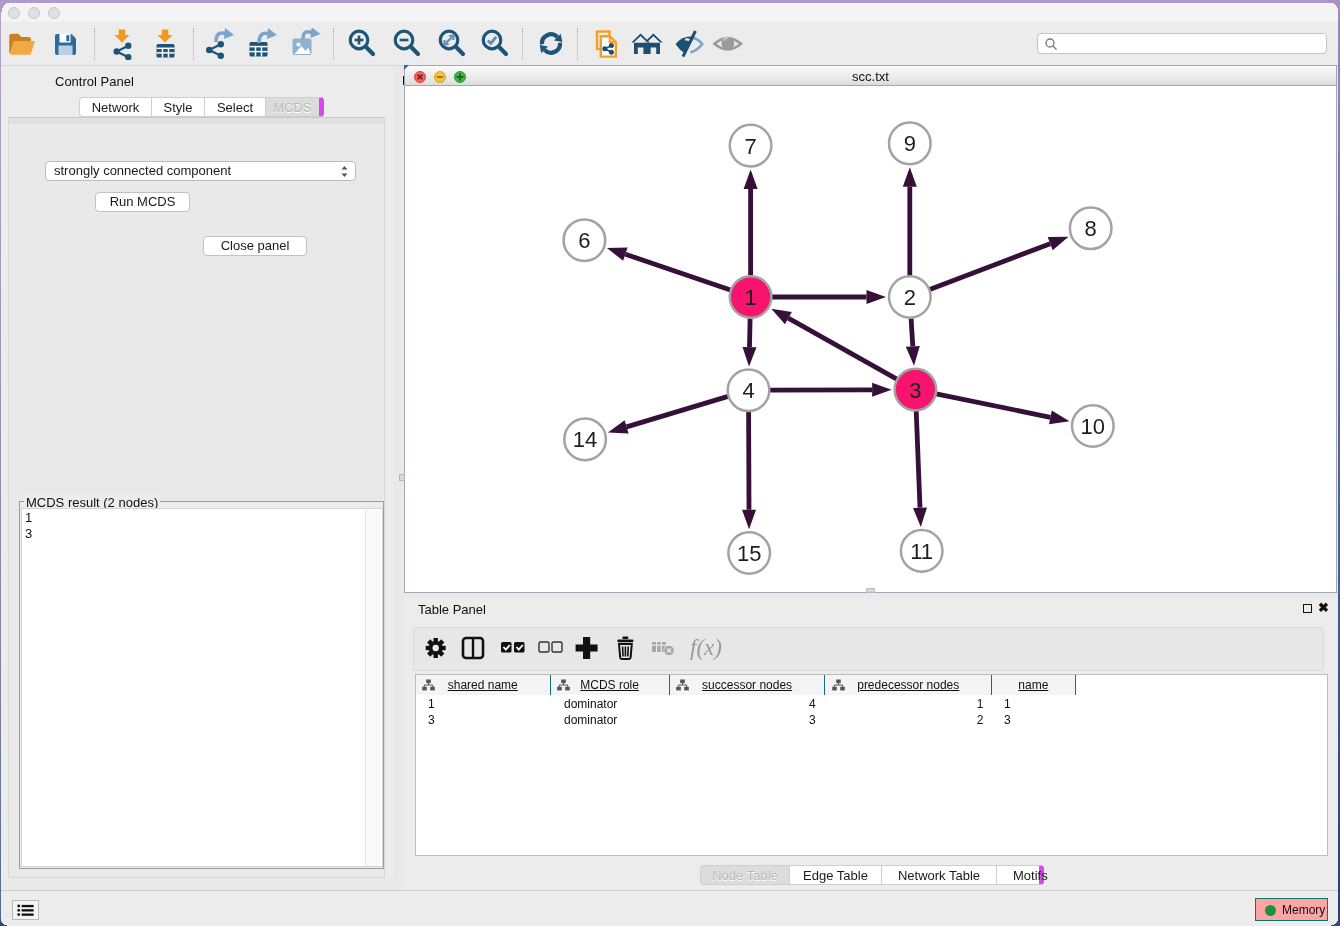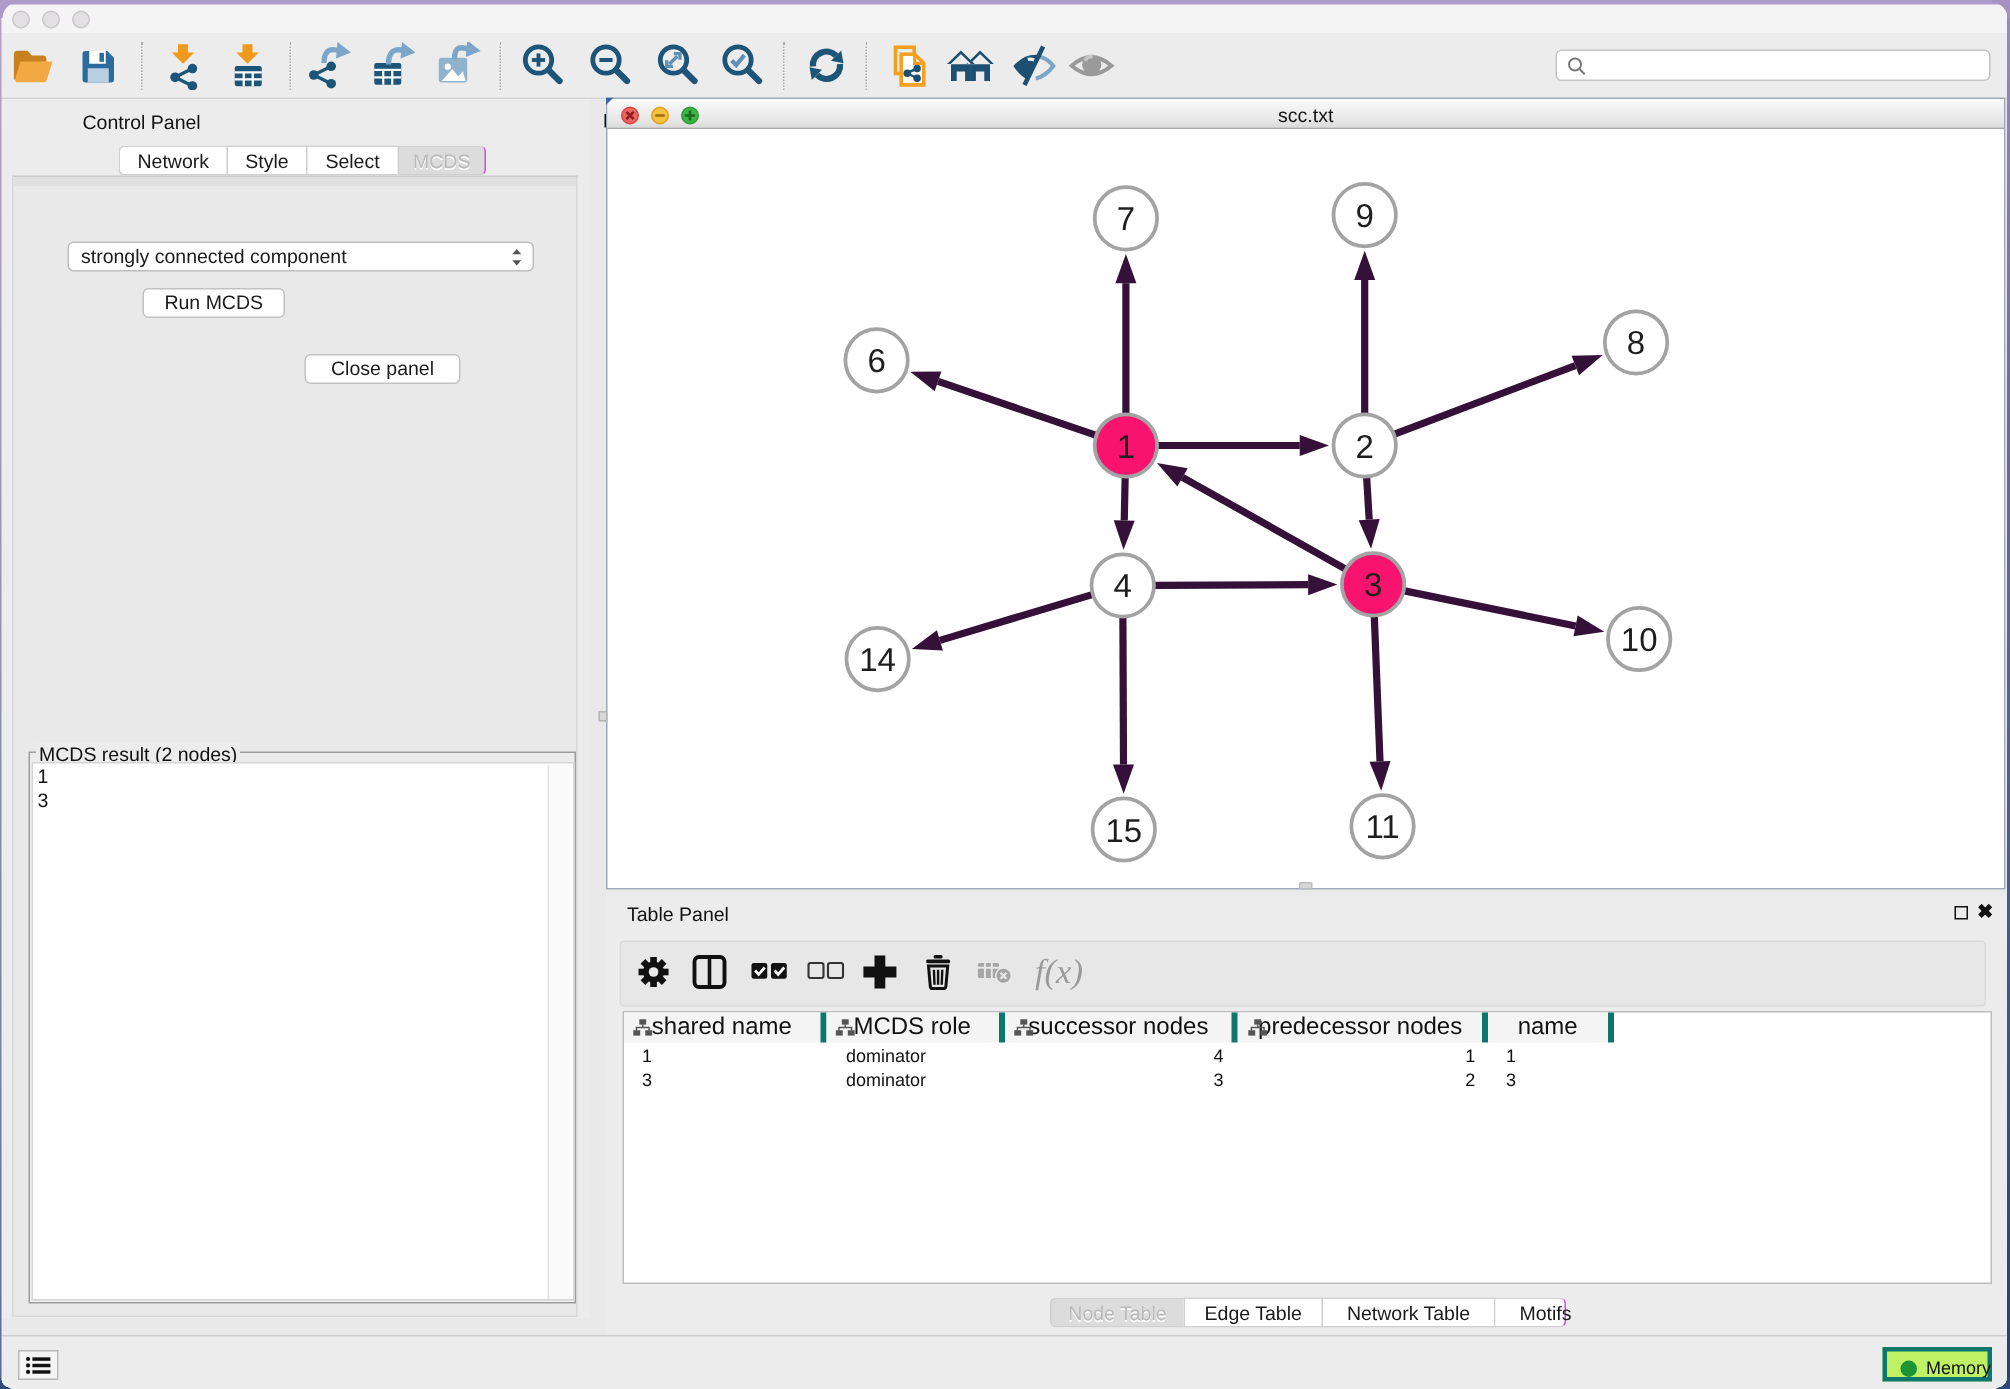--- a/index.html
+++ b/index.html
@@ -19,21 +19,21 @@
 #searchbox { position:absolute; left:1037px; top:11px; width:290px; height:21px; background:#fff; border:1px solid #c4c4c4; border-radius:4px; }
 
 
 #cpanel { left:0; top:66px; width:393px; height:813px; background:#ececec; }
 #cpanel-hdr { position:absolute; left:0; top:0; width:100%; height:30px;margin-left:40px; }
 #cpanel-title { position:absolute; left:15px; top:8px; font-size:13px; color:#111; }
 .float-btn { position:absolute; top:10px; width:9px; height:9px; border:1.2px solid #111; background:#fff0; }
 .close-x { position:absolute; top:6px; font-size:13px; font-weight:bold; color:#111; }
 .tabrow { position:absolute; display:flex; }
 .tab { height:20px; background:#fff; border:1px solid #cfcfcf; border-right:none; font-size:13px; color:#1a1a1a; text-align:center; line-height:19px; padding:0 10px; }
-.tab.last { border-right:1px solid #d946ef; border-radius:0 4px 4px 0; }
+.tab.last { border-right:5px solid #d946ef; border-radius:0 4px 4px 0; }
 .tab.first { border-radius:4px 0 0 4px; }
 .tab.sel { background:#dcdcdc; color:#b9b9b9; text-shadow:0 1px 0 #fff; }
 #cpanel-content { position:absolute; left:8px; top:51px; width:377px; height:761px; background:#e9e9e9; border:1px solid #d8d8d8; border-top:1px solid #c9c9c9; box-shadow:inset 0 6px 0 #e0e0e0; }
 #opt-label { position:absolute; left:0; top:20px; width:100%; text-align:center; font-size:13px; color:#1a1a1a; }
 #opt-select { position:absolute; left:36px; top:43px; width:311px; height:20px; background:#fff; border:1px solid #bdbdbd; border-radius:4px; font-size:13px; color:#1a1a1a; padding-left:8px; line-height:18px; }
 .stepper { position:absolute; right:6px; top:3px; width:9px; height:13px; }
 .btn { position:absolute; top:74px; height:20px; background:#fff; border:1px solid #c2c2c2; border-radius:4px; font-size:13px; color:#1a1a1a; text-align:center; line-height:18px; }
 #fieldset { position:absolute; left:10px; top:383px; width:365px; height:368px; border:1px solid #9d9d9d; background:#ececec; }
 #fieldset-legend { position:absolute; left:4px; top:-7px; background:#ececec; font-size:13px; color:#111; padding:0 2px; }
 #mcds-text { position:absolute; left:1px; top:6px; width:362px; height:359px; background:#fff; border:1px solid #d4d4d4; font-size:13px; color:#111; padding:1px 3px; line-height:16px; }
@@ -43,28 +43,28 @@
 #netwin { left:404px; top:65px; width:933px; height:528px; background:#fff; border:1px solid #9fa8b8; }
 #netwin-hdr { position:absolute; left:0; top:0; width:100%; height:20px; background:linear-gradient(#fbfbfb,#e6e6e6 75%, #dadada); border-bottom:1px solid #a8a8a8; }
 .mac-btn { position:absolute; top:4.5px; width:12px; height:12px; border-radius:50%; }
 #netwin-title { position:absolute; top:3px; left:0; width:100%; text-align:center; font-size:13px; color:#111; }
 
 
 #tpanel { left:404px; top:597px; width:936px; height:293px; background:#ececec; }
 #tpanel-title { position:absolute; left:14px; top:5px; font-size:13px; color:#111; }
 #ttoolbar { position:absolute; left:9px; top:30px; width:911px; height:44px; background:#e7e7e7; border:1px solid #dadada; border-radius:3px; }
 #ttable { position:absolute; left:11px; top:77px; width:913px; height:182px; background:#fff; border:1px solid #bdbdbd; }
-.thead { position:absolute; top:0; height:20px; background:#f4f4f4; border-right:4px solid #0f766e; font-size:16px; color:#111; text-align:center; line-height:20px; }
+.thead { position:absolute; top:0; height:20px; background:#f4f4f4; border-right:1px solid #0f766e; font-size:12px; color:#111; text-align:center; line-height:20px;text-decoration:underline; }
 .trow { position:absolute; height:16px; font-size:12px; color:#111; }
 #ttabs { position:absolute; left:0; top:268px; width:100%; text-align:center; }
 
 
 #statusbar { left:0; top:890px; width:1340px; height:36px; background:#ececec; border-top:1px solid #cecece; }
 #list-btn { position:absolute; left:12px; top:9px; width:27px; height:20px; background:#f4f4f4; border:1px solid #b9b9b9; }
-#mem-btn { position:absolute; left:1255px; top:7px; width:73px; height:23px; background:#bef264; border:3px solid #0f766e; font-size:12px; color:#111; }
+#mem-btn { position:absolute; left:1255px; top:7px; width:73px; height:23px; background:#fca5a5; border:1px solid #0f766e; font-size:12px; color:#111; }
 </style>
 </head>
 <body>
 
 <div class="abs" id="titlebar">
   <div class="tl" style="left:8px;"></div>
   <div class="tl" style="left:28px;"></div>
   <div class="tl" style="left:48px;"></div>
 </div>
 

